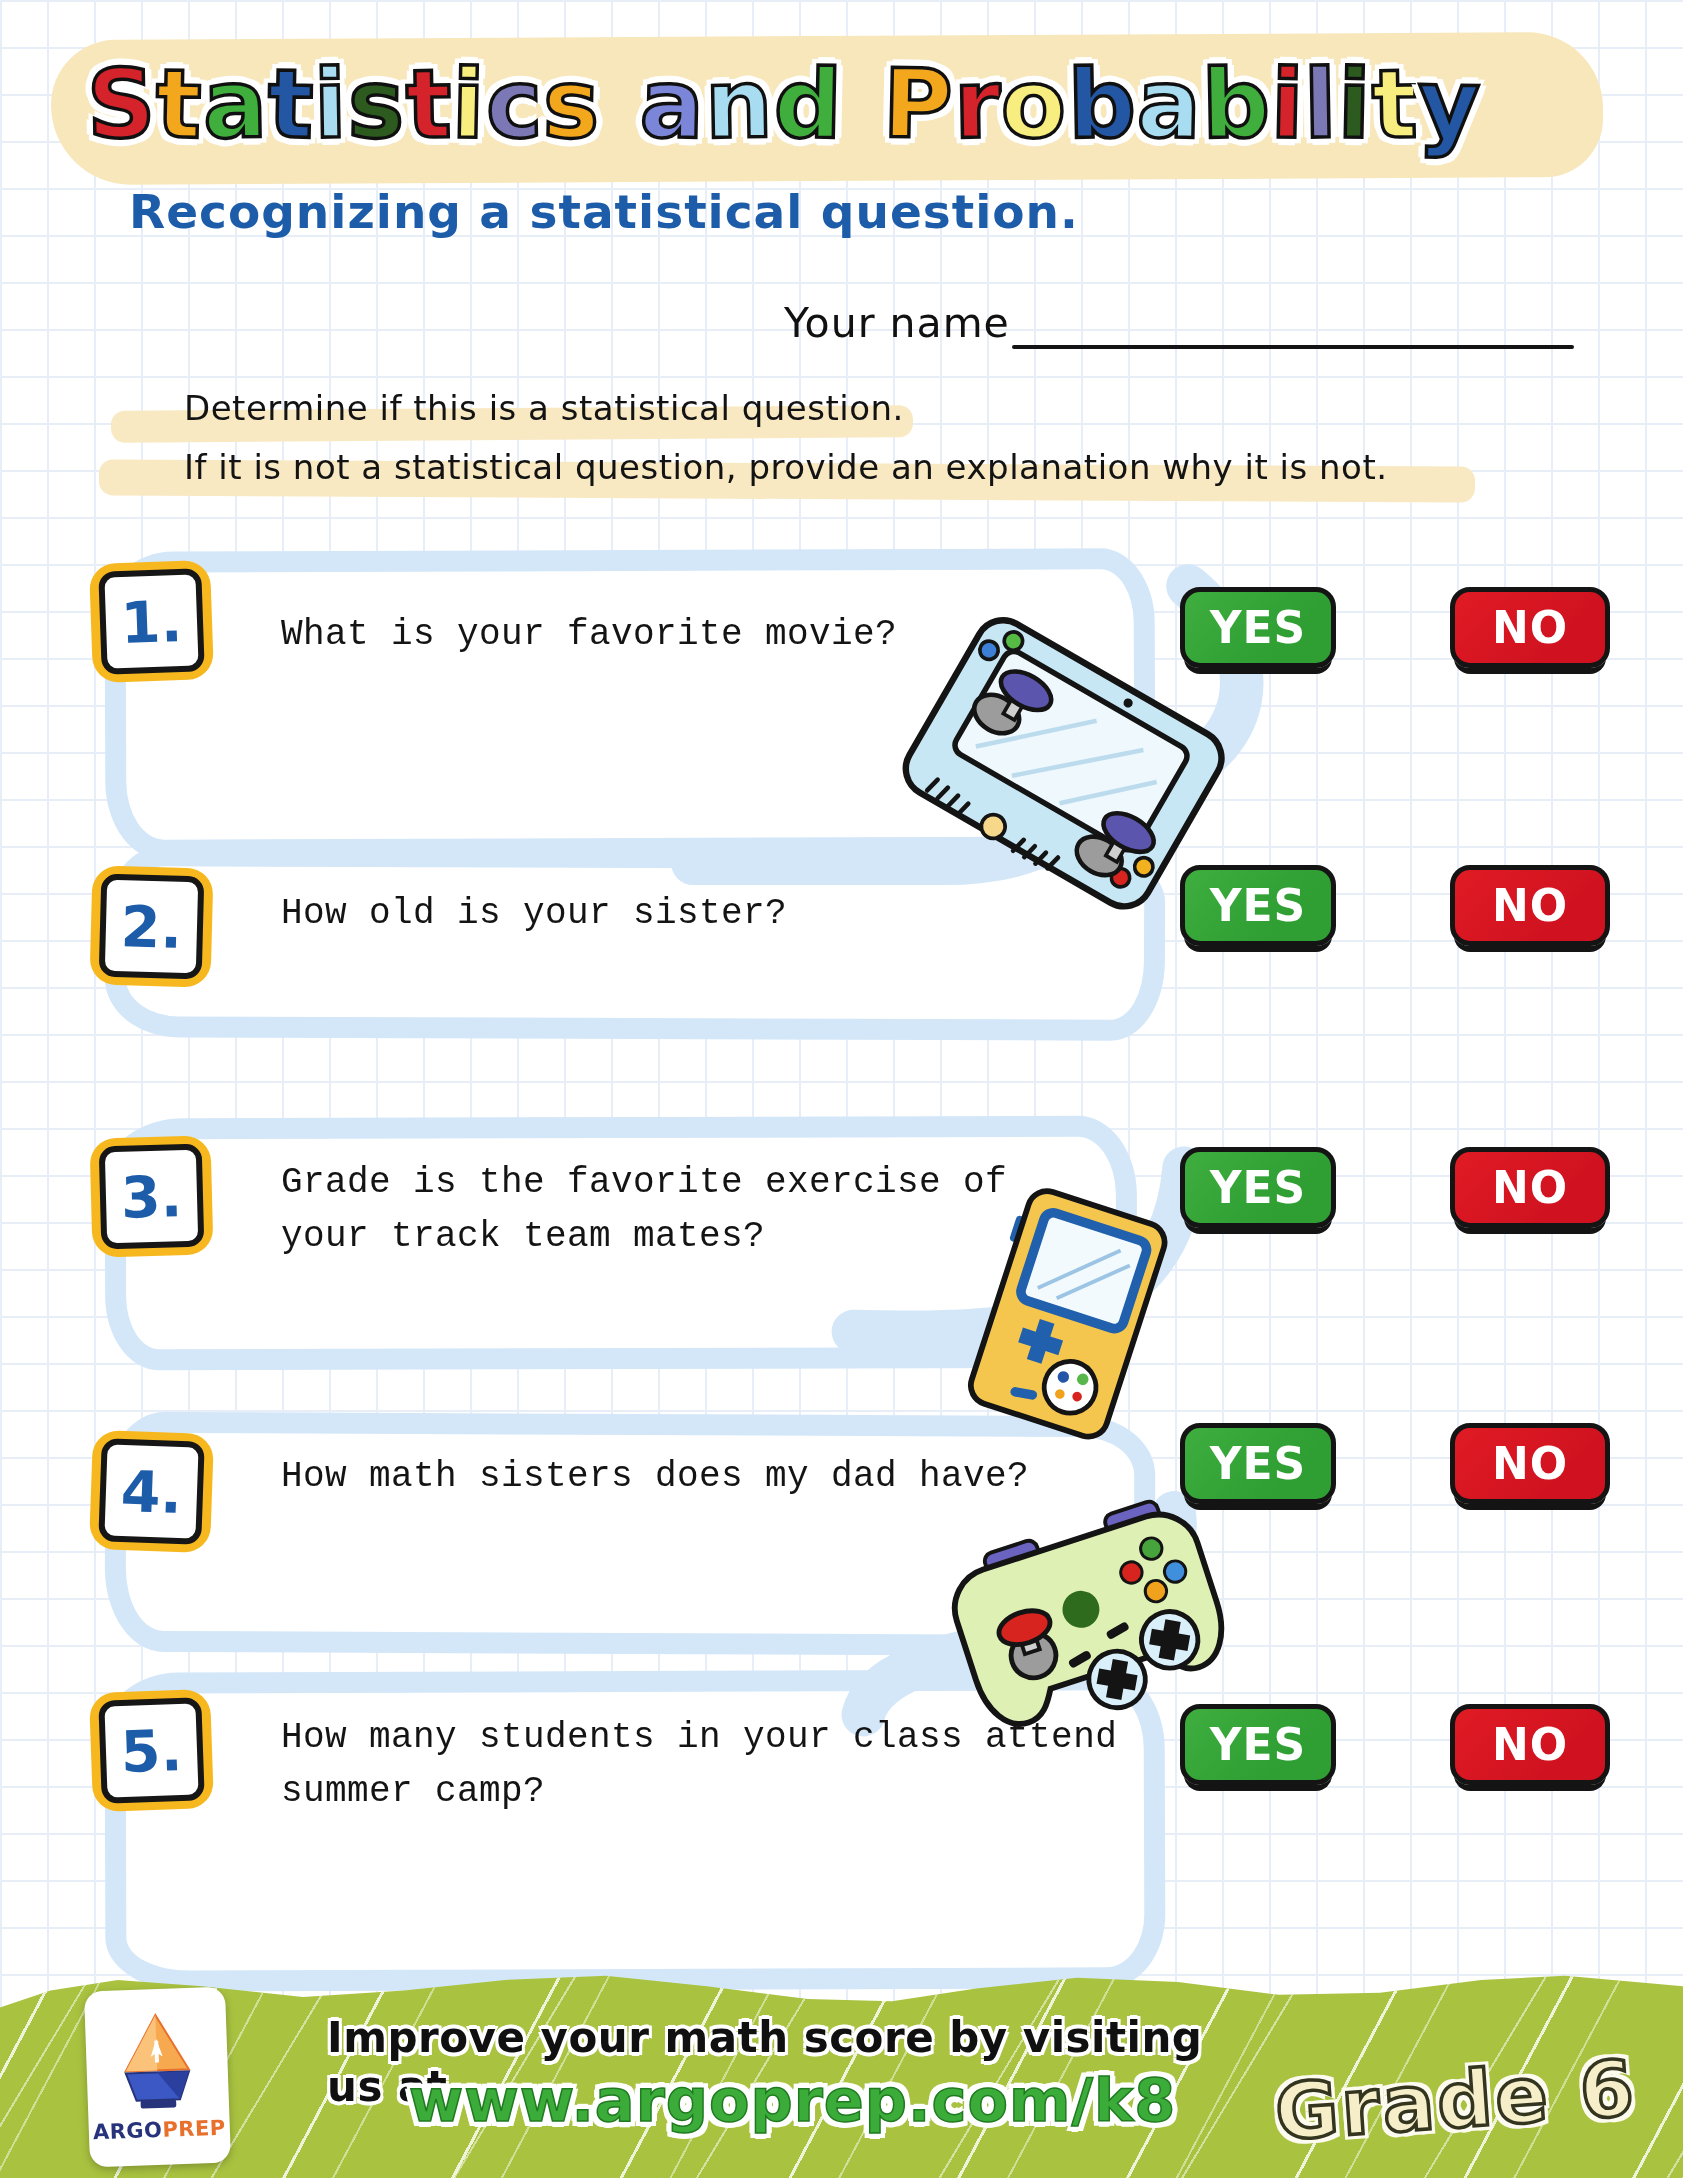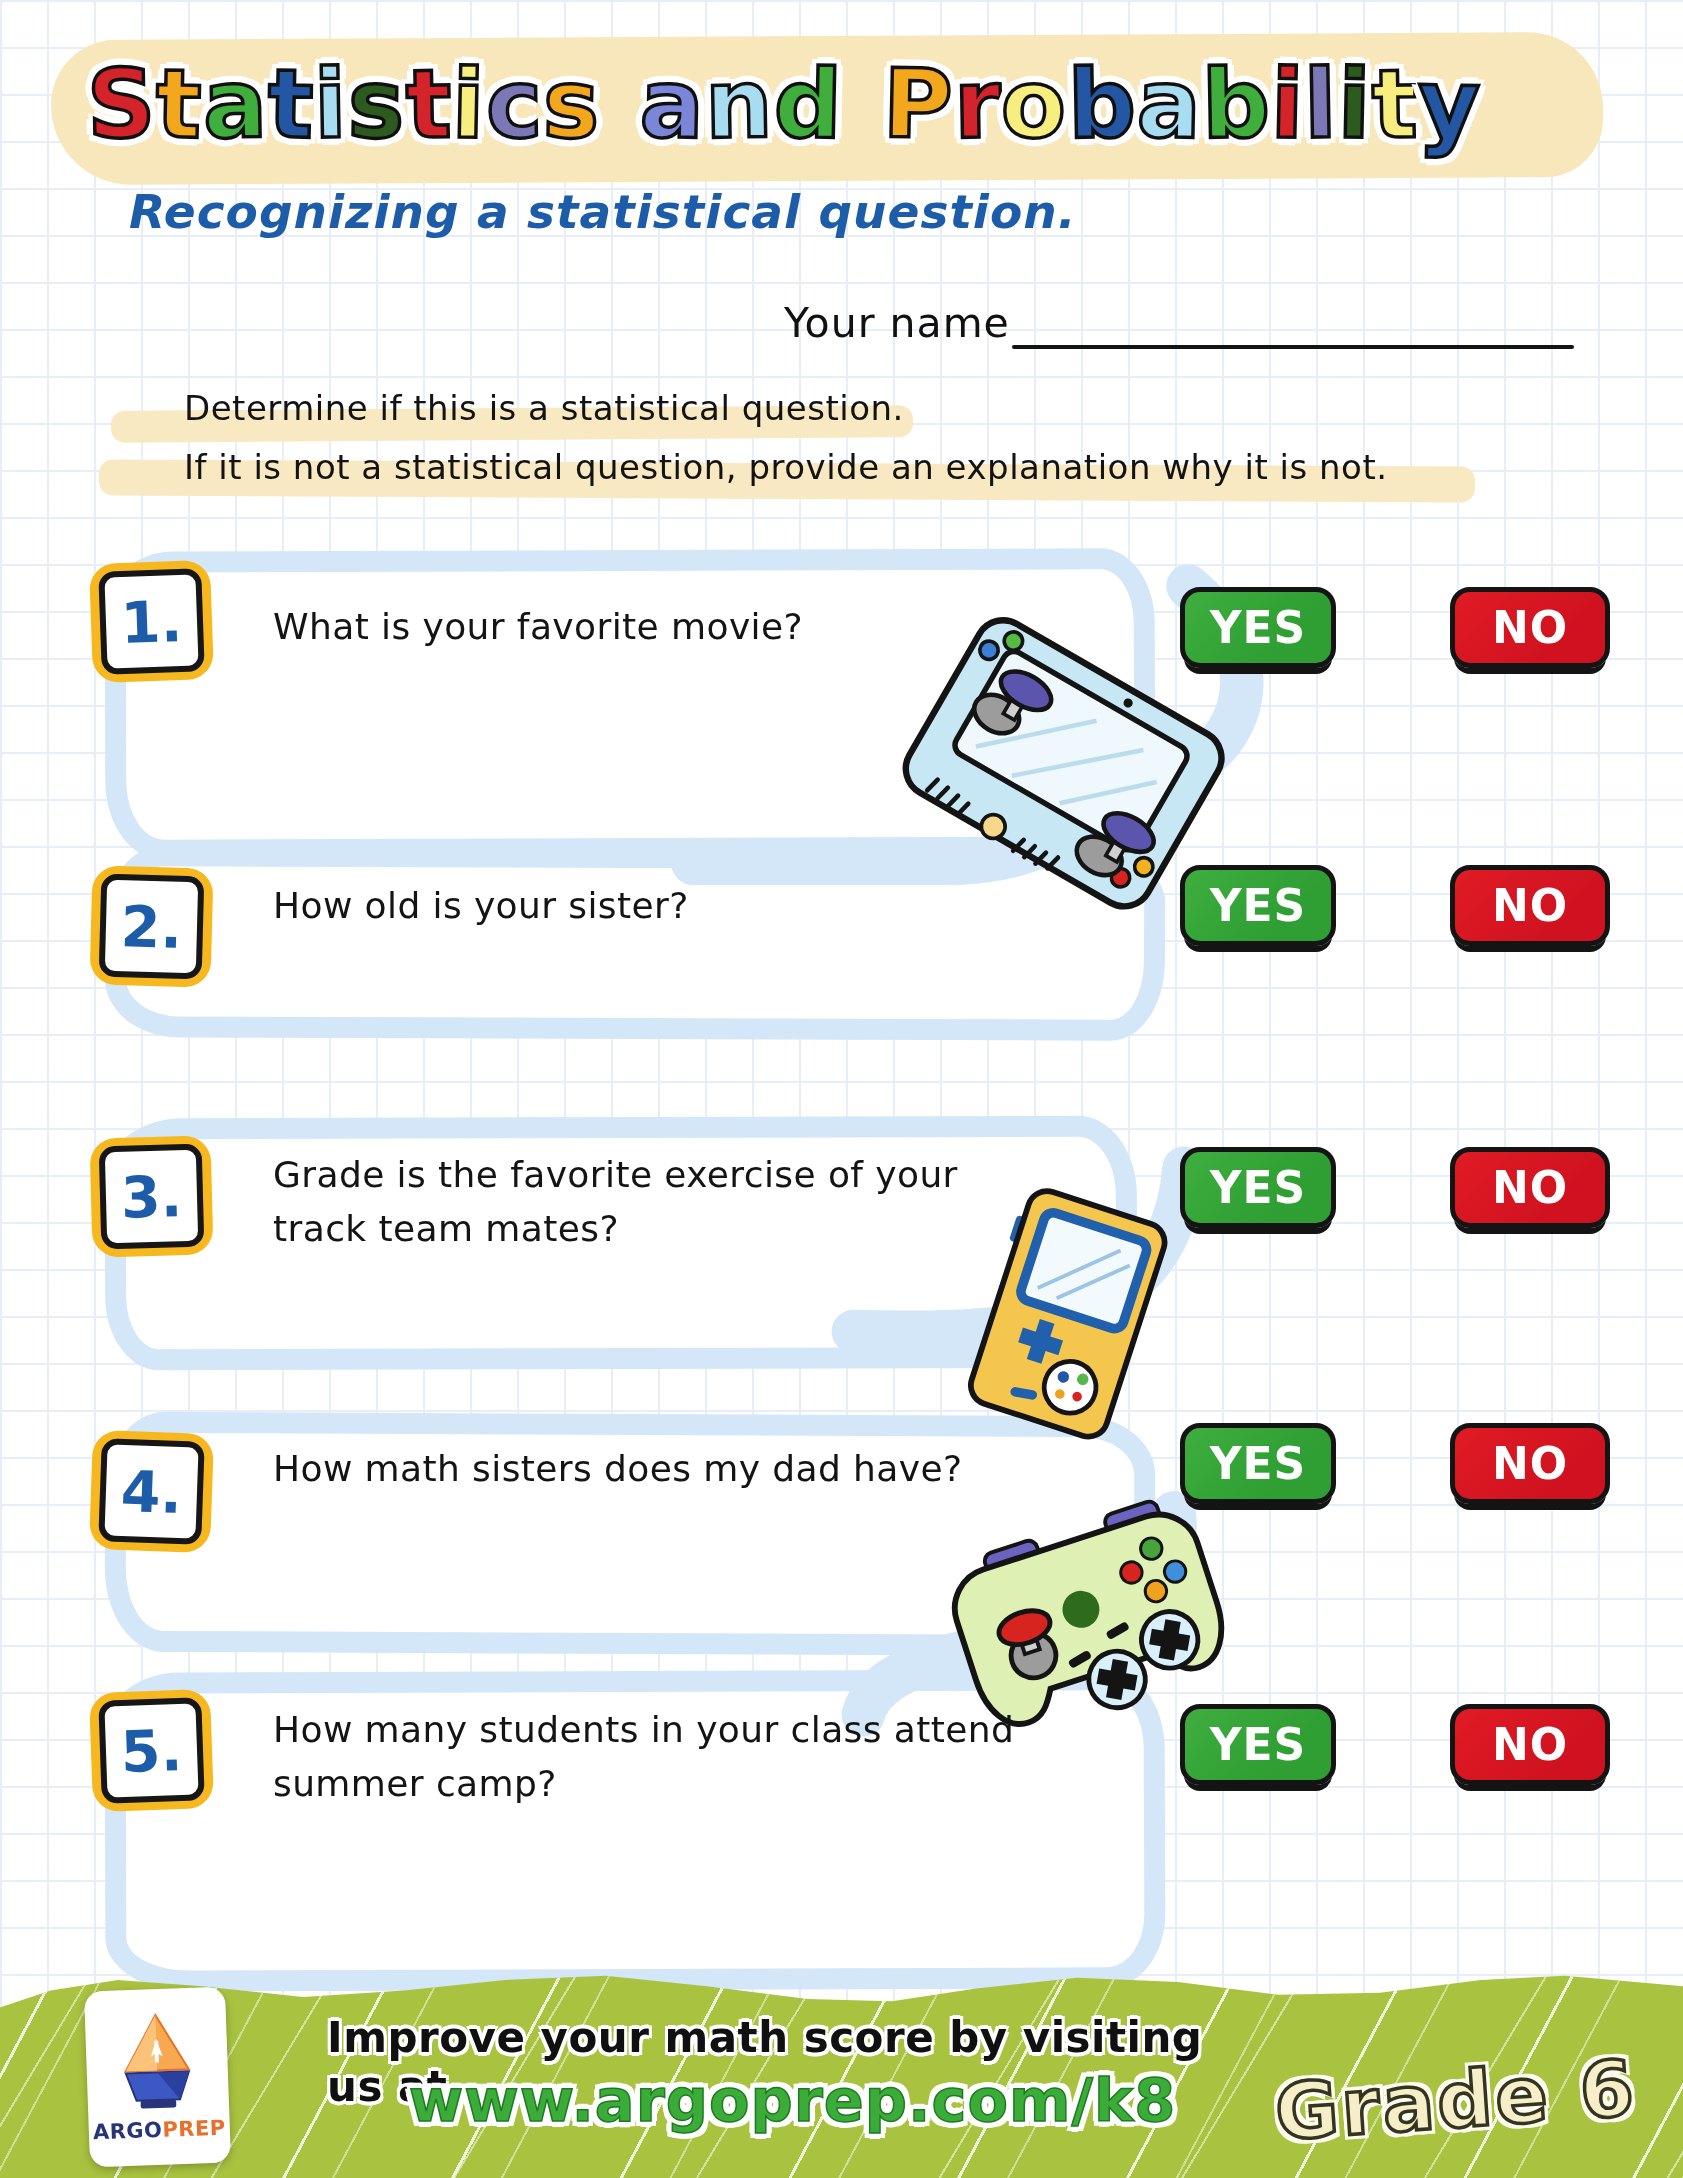--- a/index.html
+++ b/index.html
@@ -27,21 +27,21 @@
     -webkit-text-stroke:3.5px #101010;
     text-shadow:
       -6px -6px 0 #fff,6px -6px 0 #fff,-6px 6px 0 #fff,6px 6px 0 #fff,
       -8px 0 0 #fff,8px 0 0 #fff,0 -8px 0 #fff,0 8px 0 #fff;
   }
   .page-title span{display:inline-block;transform:rotate(-1deg);}
   .page-title span:nth-child(even){transform:rotate(1.2deg);}
   .page-title .sp{width:.42em;}
   .subtitle{
     position:absolute;left:129px;top:184px;
-    font-size:47px;font-weight:bold;color:#1d5ca9;letter-spacing:1px;font-style:italic;
+    font-size:47px;font-weight:bold;color:#1d5ca9;letter-spacing:1px;
   }
   
   .name-label{position:absolute;left:784px;top:299px;font-size:41px;color:#111;letter-spacing:1px;}
   .name-line{position:absolute;left:1012px;top:345px;width:562px;height:4px;background:#141414;border-radius:2px;}
   
   .instr{position:absolute;font-size:34px;color:#131313;letter-spacing:0.5px;}
   .instr1{left:184px;top:388px;}
   .instr2{left:184px;top:447px;}
   
   .layer{position:absolute;left:0;top:0;}
@@ -65,22 +65,22 @@
     width:91px;height:91px;background:#fff;border:6px solid #161616;border-radius:16px;
     display:flex;align-items:center;justify-content:center;
     font-size:57px;font-weight:900;color:#1d5ca9;
   }
   .g1{top:562px;transform:rotate(-2deg);}
   .g2{top:867px;transform:rotate(1.5deg);}
   .g3{top:1137px;transform:rotate(-1.5deg);}
   .g4{top:1432px;transform:rotate(2deg);}
   .g5{top:1691px;transform:rotate(-2deg);}
   .qtext{
-    position:absolute;left:269px;z-index:4;margin:4px;
-    font-size:36px;color:#141414;line-height:1.5;letter-spacing:0.4px;
+    position:absolute;left:269px;z-index:4;margin:12px;
+    font-size:36px;color:#141414;line-height:1.5;letter-spacing:0.4px;font-family:Liberation Mono, monospace;
   }
   .t1{top:596px;max-width:812px;}
   .t2{top:875px;max-width:812px;}
   .t3{top:1144px;max-width:762px;}
   .t4{top:1438px;max-width:871px;}
   .t5{top:1699px;max-width:851px;}
   .ansbtn{
     position:absolute;z-index:5;cursor:pointer;
     border:5px solid #141414;border-radius:20px;
     color:#fff;font-family:"DejaVu Sans",sans-serif;font-size:44px;font-weight:bold;letter-spacing:1px;

